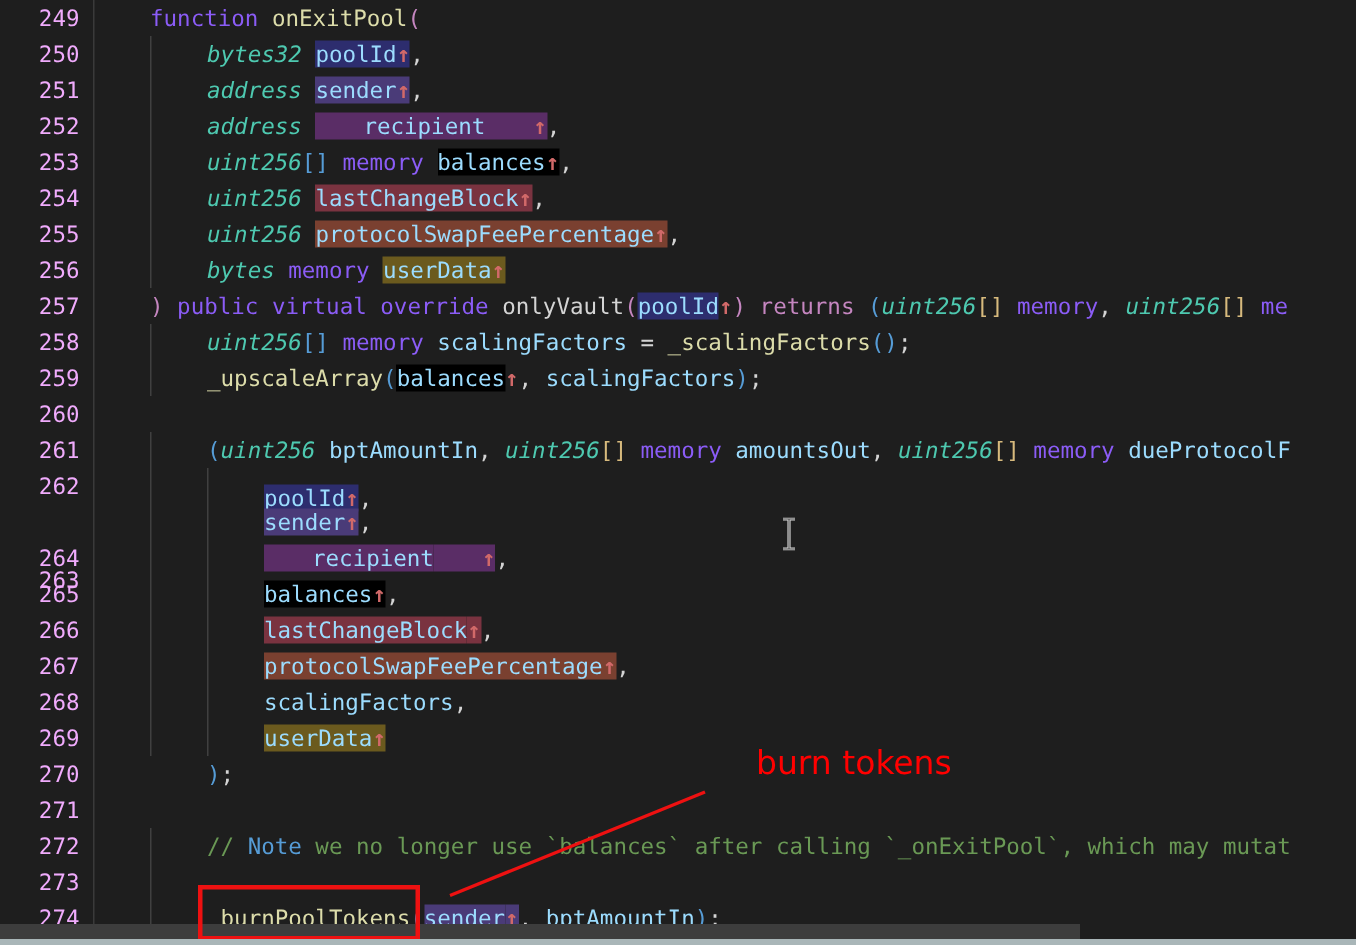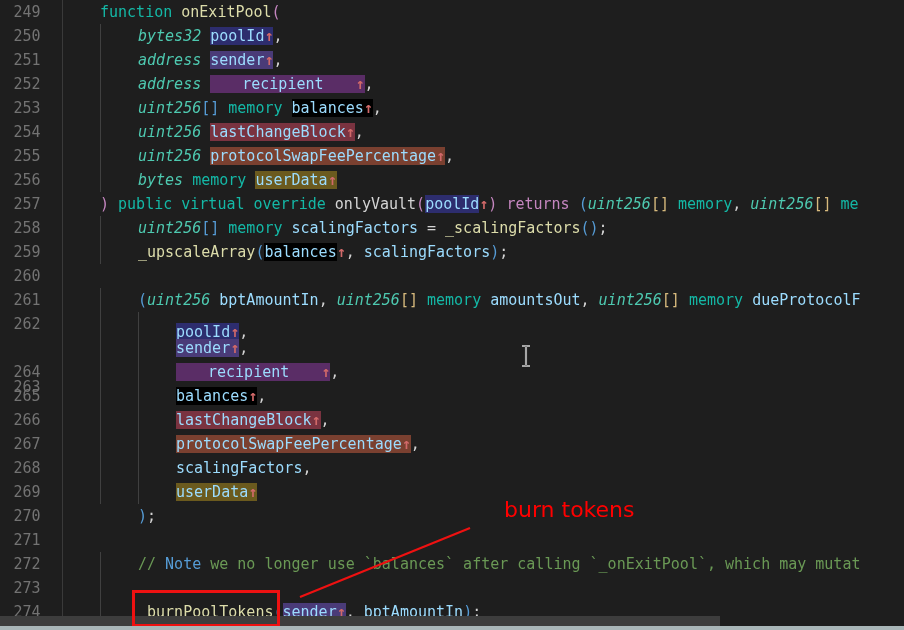--- a/index.html
+++ b/index.html
@@ -10,40 +10,40 @@
   }
   #editor{
     position:relative;width:904px;height:630px;background:#1e1e1e;overflow:hidden;
   }
   
   .gutter{
     position:absolute;left:0;top:0;width:62px;height:630px;
     background:#1e1e1e;border-right:1px solid #3a3a3a;z-index:3;
   }
   .gutter .ln{
-    position:absolute;right:9px;width:52px;text-align:center;
+    position:absolute;right:9px;width:52px;text-align:right;
     font-size:15px;line-height:24px;height:24px;
-    color:#737373;font-family:"DejaVu Sans Mono","Liberation Mono",monospace;
+    color:#f0abfc;font-family:"DejaVu Sans Mono","Liberation Mono",monospace;
     letter-spacing:0px;
   }
   
   .iguide{position:absolute;width:1px;background:#404040;z-index:1;}
   
   .code{
     position:absolute;left:62px;top:0;width:842px;height:630px;
     z-index:2;
   }
   .cl{
     position:absolute;left:0;height:24px;line-height:24px;
     font-size:15px;white-space:pre;
     font-family:"DejaVu Sans Mono","Liberation Mono",monospace;
     color:#d4d4d4;
   }
   
-  .kw{color:#14b8a6;}        
+  .kw{color:#8b5cf6;}        
   .typ{color:#4ec9b0;font-style:italic;}       
   .fn{color:#dcdcaa;}        
   .var{color:#9cdcfe;}       
   .pl{color:#d4d4d4;}        
   .pmag{color:#c586c0;}      
   .pblu{color:#569cd6;}      
   .pyel{color:#d7ba7d;}      
   .cmt{color:#6a9955;}       
   .cmtb{color:#569cd6;}      
   .arrow{color:#d16969;font-weight:bold;}

